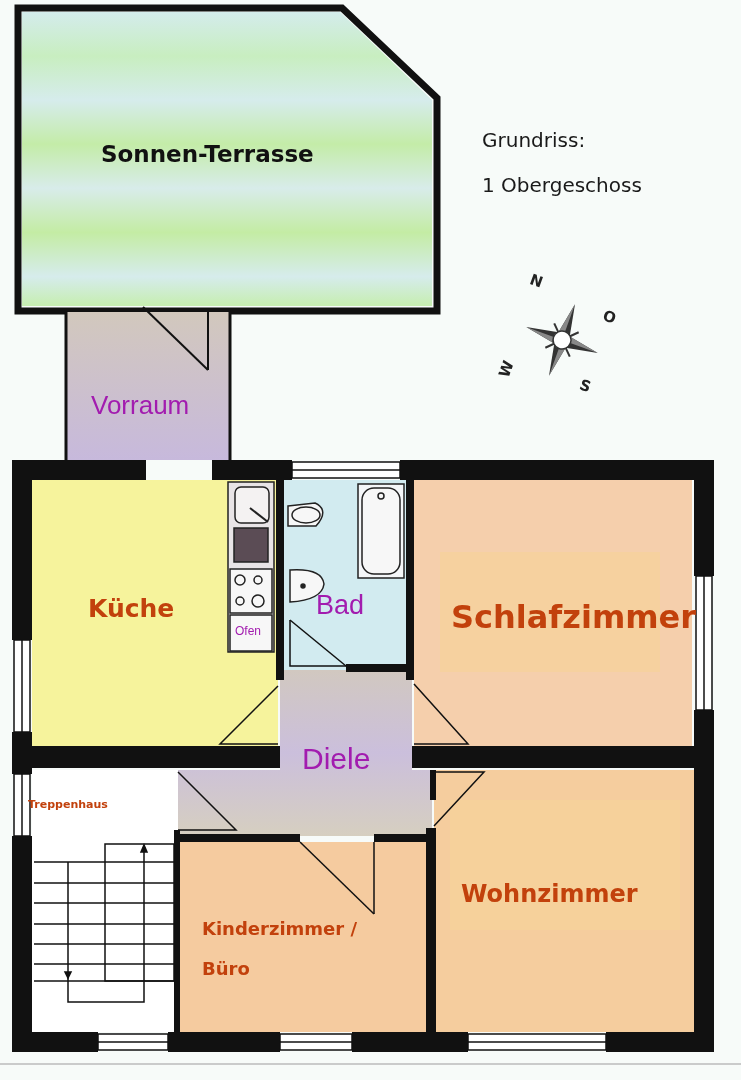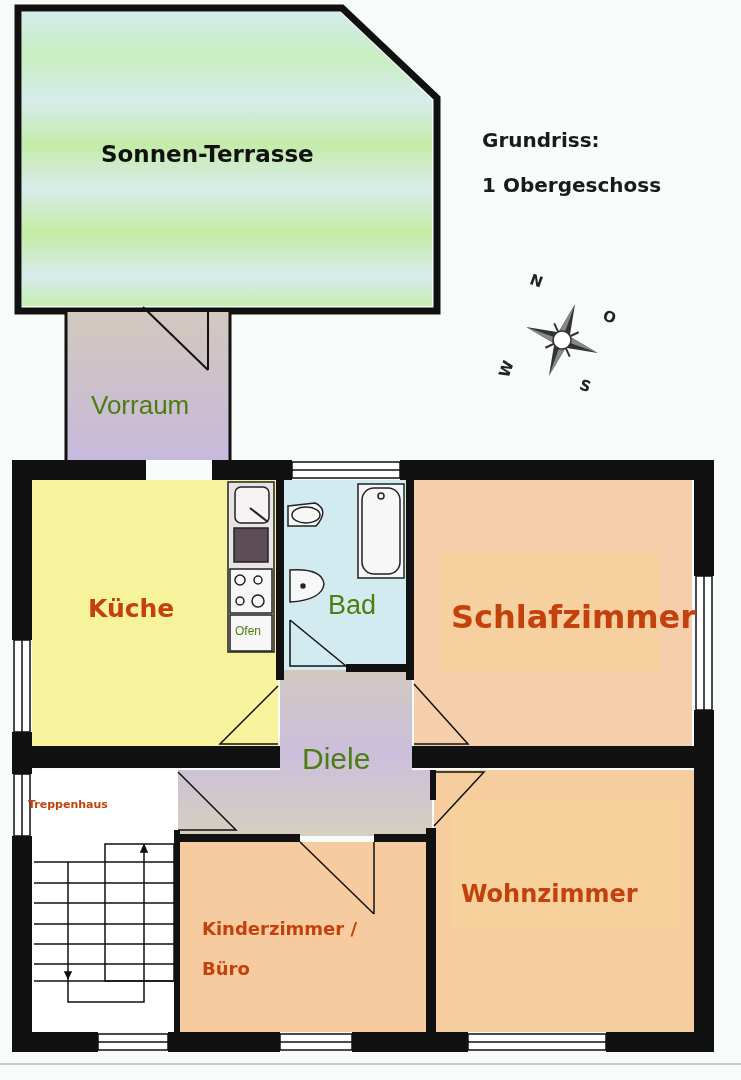--- a/index.html
+++ b/index.html
@@ -1,20 +1,20 @@
 <!DOCTYPE html>
 <html><head>
 <meta charset="utf-8">
 <style>
   html, body { margin: 0; padding: 0; background: #f7fbf9; }
   body { width: 741px; height: 1080px; position: relative; overflow: hidden; font-family: "DejaVu Sans", sans-serif; }
   svg { position: absolute; left: 0; top: 0; }
   .lbl { position: absolute; color: #c2410c; font-weight: bold; white-space: nowrap; }
-  .lbl-plain { position: absolute; color: #4d7c0f; white-space: nowrap; font-family: "Liberation Sans", sans-serif; }
-  .title { position: absolute; color: #1a1a1a; font-weight: bold; font-size: 20px; white-space: nowrap; }
+  .lbl-plain { position: absolute; color: #a21caf; white-space: nowrap; font-family: "Liberation Sans", sans-serif; }
+  .title { position: absolute; color: #1a1a1a; font-weight: normal; font-size: 20px; white-space: nowrap; }
   .compass-letter { position: absolute; font-weight: bold; font-size: 15px; color: #222; font-family: "DejaVu Sans", sans-serif; }
 </style>
 </head>
 <body>
 
 <svg width="741" height="1080" viewBox="0 0 741 1080">
   <defs>
     <linearGradient id="terraceGrad" x1="0" y1="0" x2="0" y2="1">
       <stop offset="0" stop-color="#d4ecec"></stop>
       <stop offset="0.15" stop-color="#c8eec0"></stop>
@@ -208,19 +208,19 @@
 
 <div class="compass-letter" style="left:530px; top:272px; transform:rotate(20deg);">N</div>
 <div class="compass-letter" style="left:603px; top:308px; transform:rotate(20deg);">O</div>
 <div class="compass-letter" style="left:580px; top:377px; transform:rotate(20deg);">S</div>
 <div class="compass-letter" style="left:498px; top:360px; transform:rotate(-70deg);">W</div>
 
 <div class="lbl" style="left:101px; top:141px; font-size:23px; color:#111;">Sonnen-Terrasse</div>
 <div class="lbl-plain" style="left:91px; top:390px; font-size:26px;">Vorraum</div>
 <div class="lbl" style="left:88px; top:594px; font-size:25px;">Küche</div>
 <div class="lbl-plain" style="left:235px; top:624px; font-size:12px;text-align:center;">Ofen</div>
-<div class="lbl-plain" style="left:328px; top:590px; font-size:27px;">Bad</div>
+<div class="lbl-plain" style="left:316px; top:590px; font-size:27px;">Bad</div>
 <div class="lbl" style="left:451px; top:598px; font-size:32px;">Schlafzimmer</div>
 <div class="lbl-plain" style="left:302px; top:742px; font-size:30px;">Diele</div>
 <div class="lbl" style="left:28px; top:798px; font-size:11px;">Treppenhaus</div>
 <div class="lbl" style="left:202px; top:918px; font-size:18px;">Kinderzimmer /</div>
 <div class="lbl" style="left:202px; top:958px; font-size:18px;">Büro</div>
 <div class="lbl" style="left:461px; top:880px; font-size:24px;text-align:center;">Wohnzimmer</div>
 
 </body></html>

